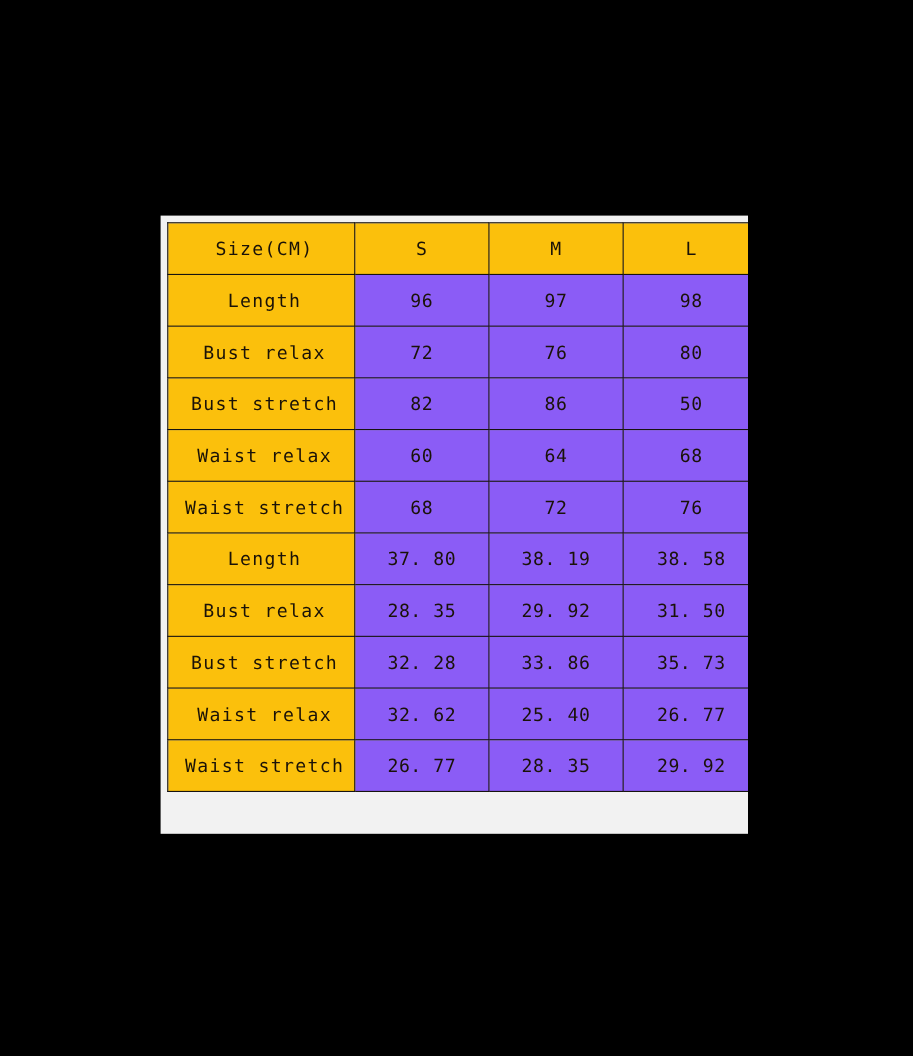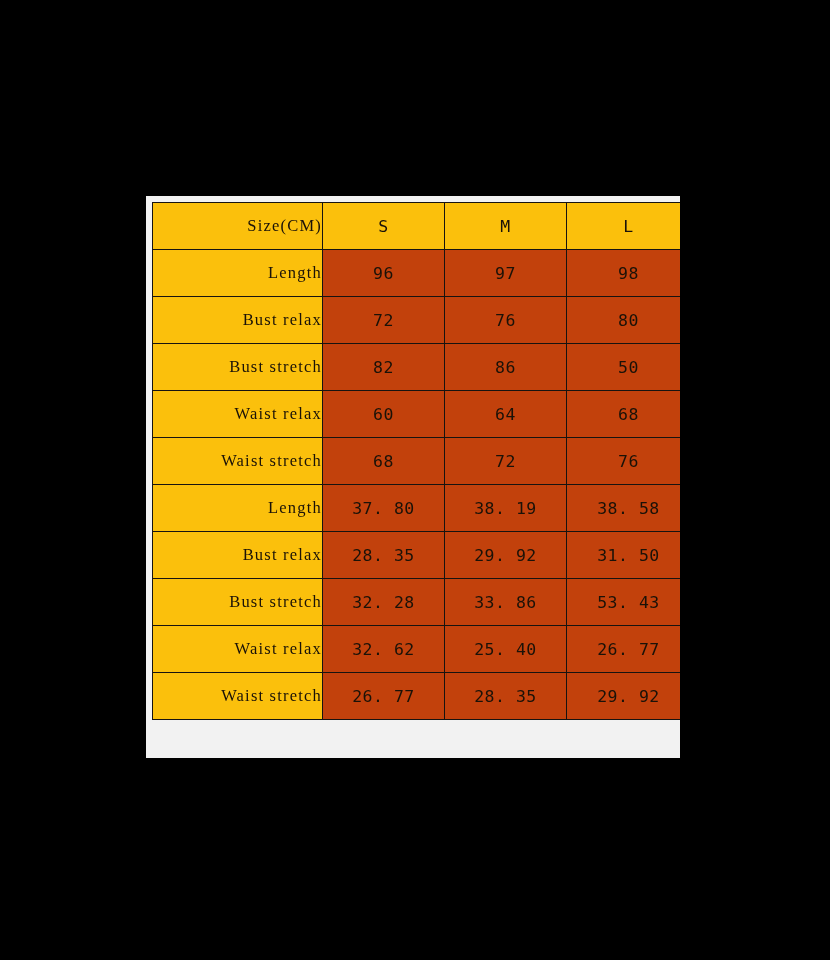--- a/index.html
+++ b/index.html
@@ -36,33 +36,32 @@
     border-collapse: collapse;
     table-layout: fixed;
   }
 
   #size-chart-table td {
     border: 1px solid #171310;
     height: 46px;
     padding: 0;
     font-size: 16.5px;
     color: #1a1208;
-    background: #c2410c;
+    background: #8b5cf6;
     letter-spacing: 0.5px;
     vertical-align: middle;
   }
 
   
   #size-chart-table td.label-cell {
     width: 163px;
     background: #fbc00c;
-    text-align: right;
+    text-align: center;
     padding-left: 6px;
     letter-spacing: 1.2px;
-    font-family: Liberation Serif, serif;
   }
 
   
   #size-chart-table td.value-cell {
     width: 121px;
     text-align: center;
   }
   #size-chart-table td.value-cell.col-l {
     width: 123px;
   }
@@ -133,21 +132,21 @@
         <td class="label-cell">Bust relax</td>
         <td class="value-cell">28. 35</td>
         <td class="value-cell">29. 92</td>
         <td class="value-cell col-l">31. 50</td>
       </tr>
 
       <tr>
         <td class="label-cell">Bust stretch</td>
         <td class="value-cell">32. 28</td>
         <td class="value-cell">33. 86</td>
-        <td class="value-cell col-l">53. 43</td>
+        <td class="value-cell col-l">35. 73</td>
       </tr>
 
       <tr>
         <td class="label-cell">Waist relax</td>
         <td class="value-cell">32. 62</td>
         <td class="value-cell">25. 40</td>
         <td class="value-cell col-l">26. 77</td>
       </tr>
 
       <tr>

